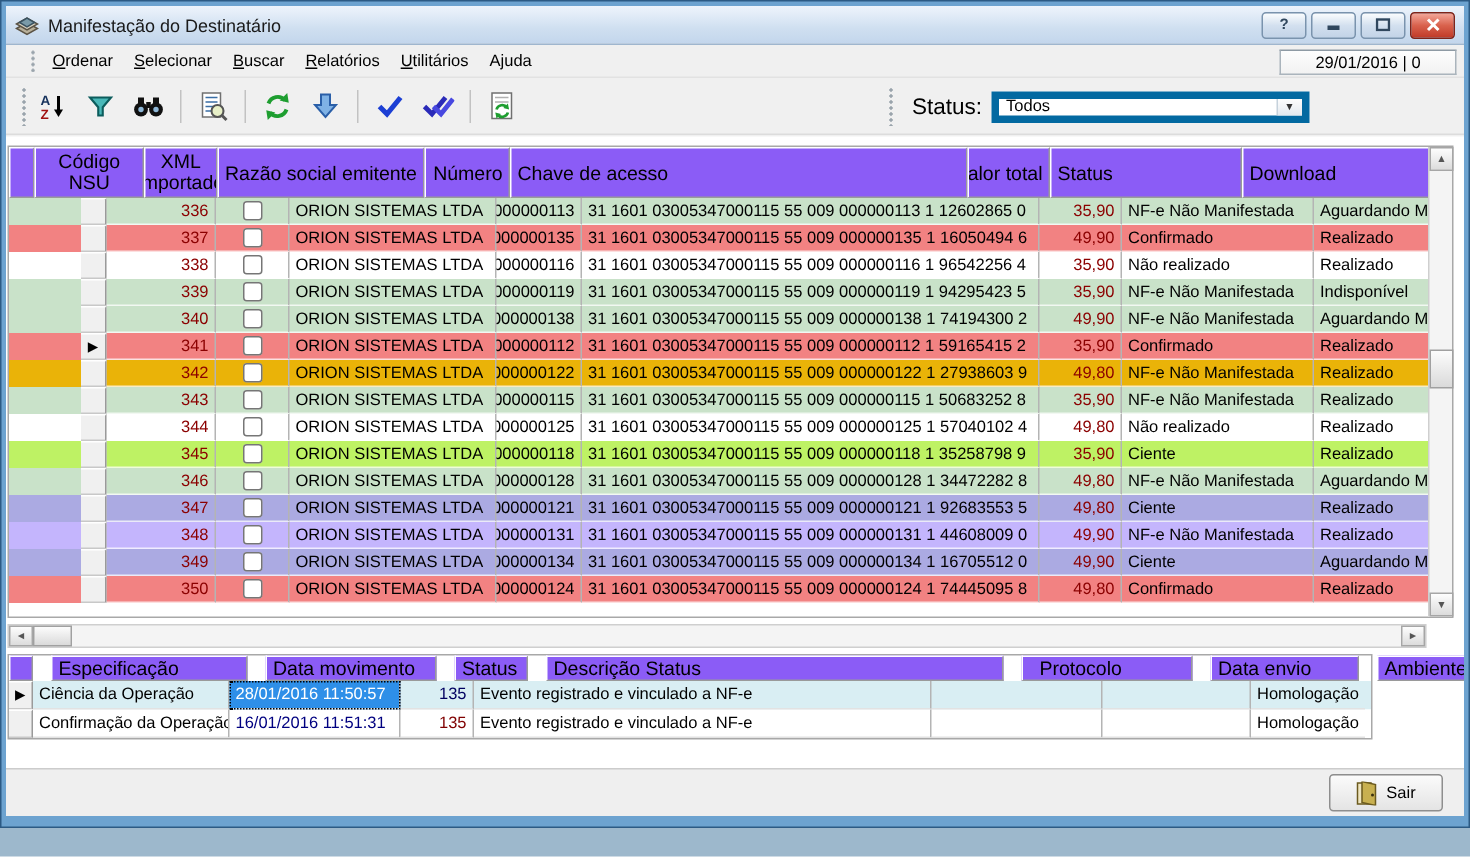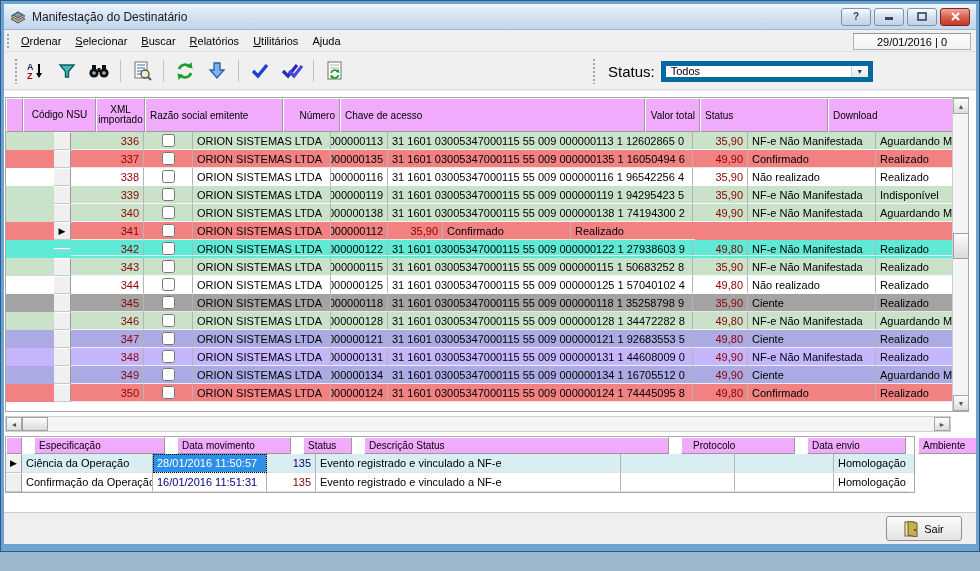--- a/index.html
+++ b/index.html
@@ -28,21 +28,21 @@
     display:flex; align-items:center; justify-content:center; cursor:default;
   }
   .win-btn.close{
     background:linear-gradient(#f3a79a,#d9624d 50%,#c03a28);
     border-color:#7e241a; color:#fff;
   }
   
   .menubar{
     position:absolute; left:0; top:26px; right:0; height:22px;
     background:#f0f0f0; border-bottom:1px solid #e2e2e2;
-    display:flex; align-items:center; padding-left:2px; font-size:11px;
+    display:flex; align-items:center; padding-left:16px; font-size:11px;
   }
   .gripper{
     width:4px; height:70%; margin-right:4px;
     background-image:radial-gradient(circle,#9aa4ac 1px,transparent 1.2px);
     background-size:4px 4px;
   }
   .menu-item{ padding:3px 7px; color:#000; cursor:default; }
   .menu-item .u{ text-decoration:underline; }
   .date-field{
     position:absolute; right:5px; top:3px; width:118px; height:17px;
@@ -77,23 +77,23 @@
   .content{
     position:absolute; left:0; top:87px; right:0; bottom:32px;
     background:#fff; overflow:hidden;
   }
   
   .mg-wrap{ position:absolute; left:1px; top:6px; width:964px; height:315px; display:flex; border:1px solid #a8a8a8; background:#fff; }
   .mg-cols{ flex:0 0 946px; overflow:hidden; }
   .mg-hrow, .mg-row{ display:flex; width:946px; }
   .mg-hrow{ height:34px; }
   .hcell, .selhead{
-    background:#f0abfc; border-right:1px solid #9a9a9a; border-bottom:1px solid #9a9a9a;
+    background:#8b5cf6; border-right:1px solid #9a9a9a; border-bottom:1px solid #9a9a9a;
     border-top:1px solid #fff; border-left:1px solid #fff;
-    font-size:10px; color:#000; display:flex; align-items:center; padding:0 4px;
+    font-size:13px; color:#000; display:flex; align-items:center; padding:0 4px;
     overflow:hidden; white-space:nowrap;
   }
   .hcell.center{ justify-content:center; text-align:center; white-space:normal; line-height:1.05; }
   .hcell.right{ justify-content:flex-end; }
   .mg-row{ height:18px;padding-left:48px; }
   .cell{
     font-size:11px; border-right:1px solid #b4b4b4; border-bottom:1px solid rgba(255,255,255,.75);
     display:flex; align-items:center; padding:0 4px; overflow:hidden; white-space:nowrap; color:#000;
   }
   .selcell{
@@ -371,25 +371,26 @@
             <div class="mg-row" style="background: rgb(242, 130, 130);">
               <div class="selcell c-sel">
                 <div class="pointer">▶</div>
               </div>
               <div class="cell c-nsu right maroon">341</div>
               <div class="cell c-xml">
                 <input type="checkbox" class="cb" style="">
               </div>
               <div class="cell c-raz">ORION SISTEMAS LTDA</div>
               <div class="cell c-num right">000000112</div>
+              <div class="cell c-chv">31 1601 03005347000115 55 009 000000112 1 59165415 2</div>
               <div class="cell c-val right maroon">35,90</div>
               <div class="cell c-sta">Confirmado</div>
               <div class="cell c-dwn">Realizado</div>
             </div>
-            <div class="mg-row" style="background: #5eead4; align-items: center;">
+            <div class="mg-row" style="background: #eab308;">
               <div class="selcell c-sel"></div>
               <div class="cell c-nsu right maroon">342</div>
               <div class="cell c-xml">
                 <input type="checkbox" class="cb" style="">
               </div>
               <div class="cell c-raz">ORION SISTEMAS LTDA</div>
               <div class="cell c-num right">000000122</div>
               <div class="cell c-chv">31 1601 03005347000115 55 009 000000122 1 27938603 9</div>
               <div class="cell c-val right maroon">49,80</div>
               <div class="cell c-sta">NF-e Não Manifestada</div>
@@ -414,21 +415,21 @@
               <div class="cell c-xml">
                 <input type="checkbox" class="cb" style="">
               </div>
               <div class="cell c-raz">ORION SISTEMAS LTDA</div>
               <div class="cell c-num right">000000125</div>
               <div class="cell c-chv">31 1601 03005347000115 55 009 000000125 1 57040102 4</div>
               <div class="cell c-val right maroon">49,80</div>
               <div class="cell c-sta">Não realizado</div>
               <div class="cell c-dwn">Realizado</div>
             </div>
-            <div class="mg-row" style="background: #a3a3a3;">
+            <div class="mg-row" style="background: #bef264;">
               <div class="selcell c-sel"></div>
               <div class="cell c-nsu right maroon">345</div>
               <div class="cell c-xml">
                 <input type="checkbox" class="cb" style="">
               </div>
               <div class="cell c-raz">ORION SISTEMAS LTDA</div>
               <div class="cell c-num right">000000118</div>
               <div class="cell c-chv">31 1601 03005347000115 55 009 000000118 1 35258798 9</div>
               <div class="cell c-val right maroon">35,90</div>
               <div class="cell c-sta">Ciente</div>

